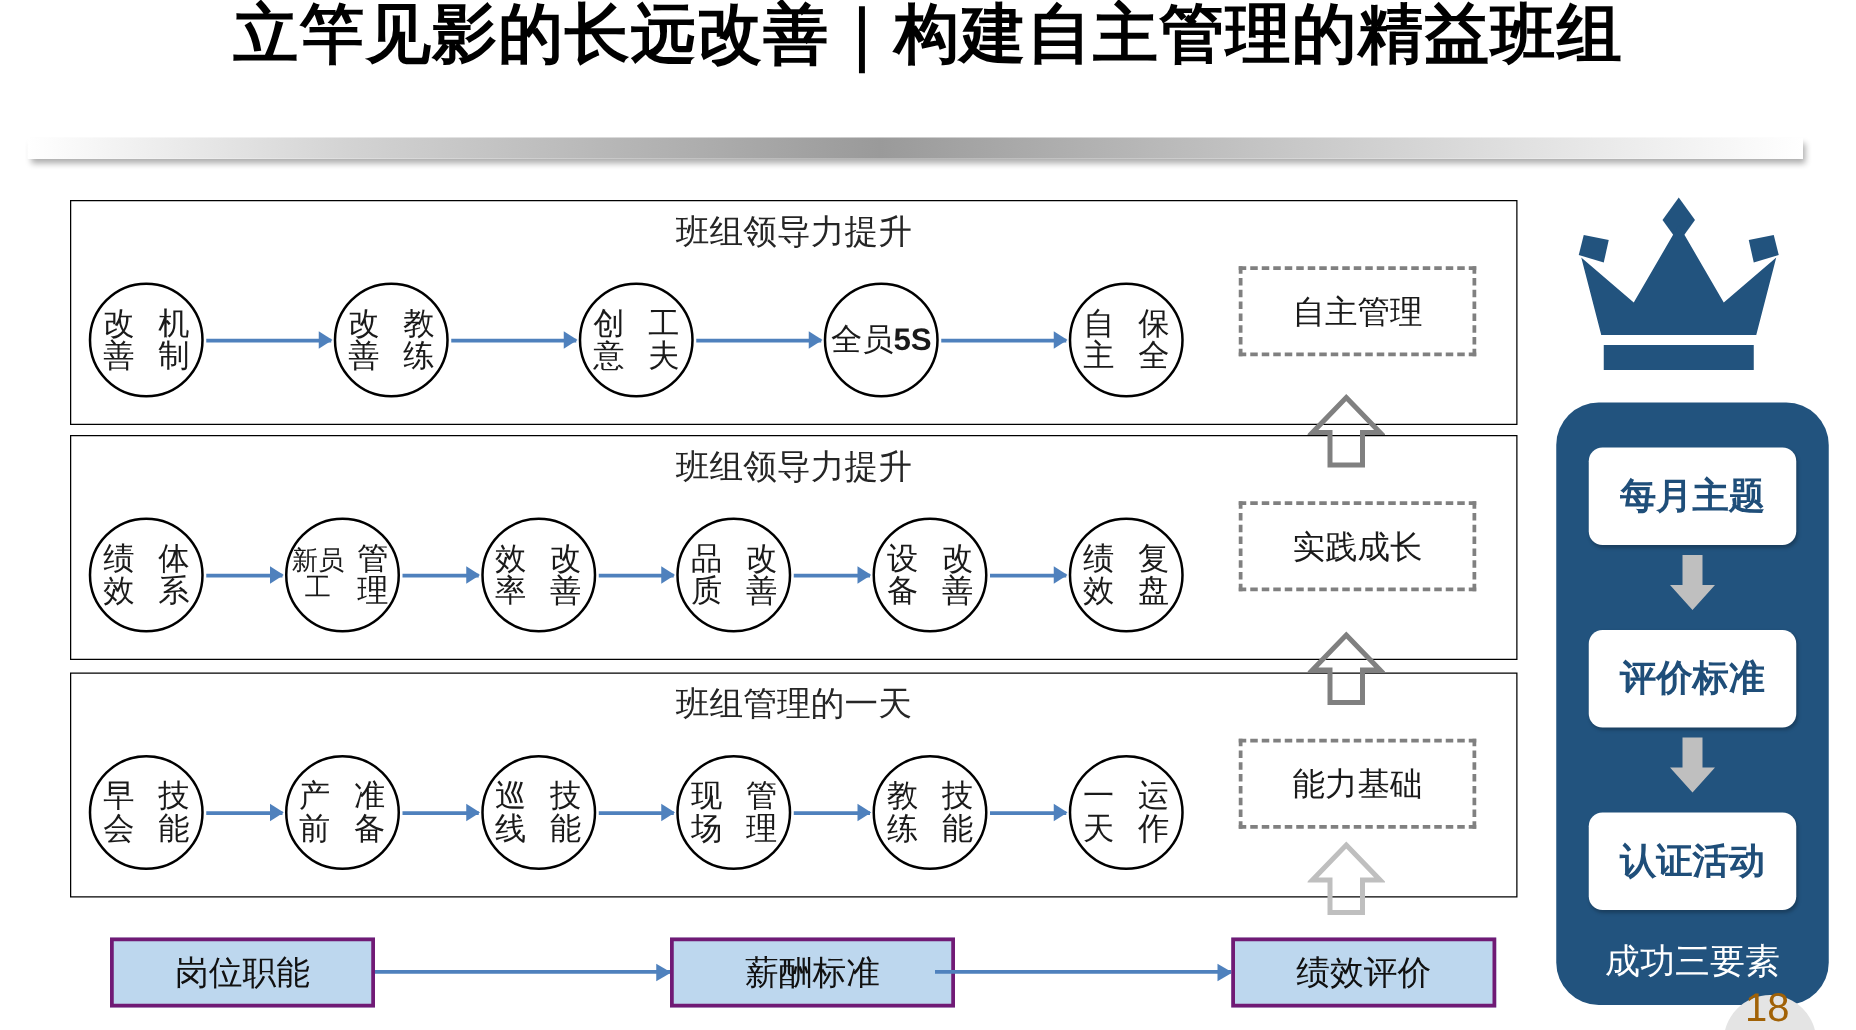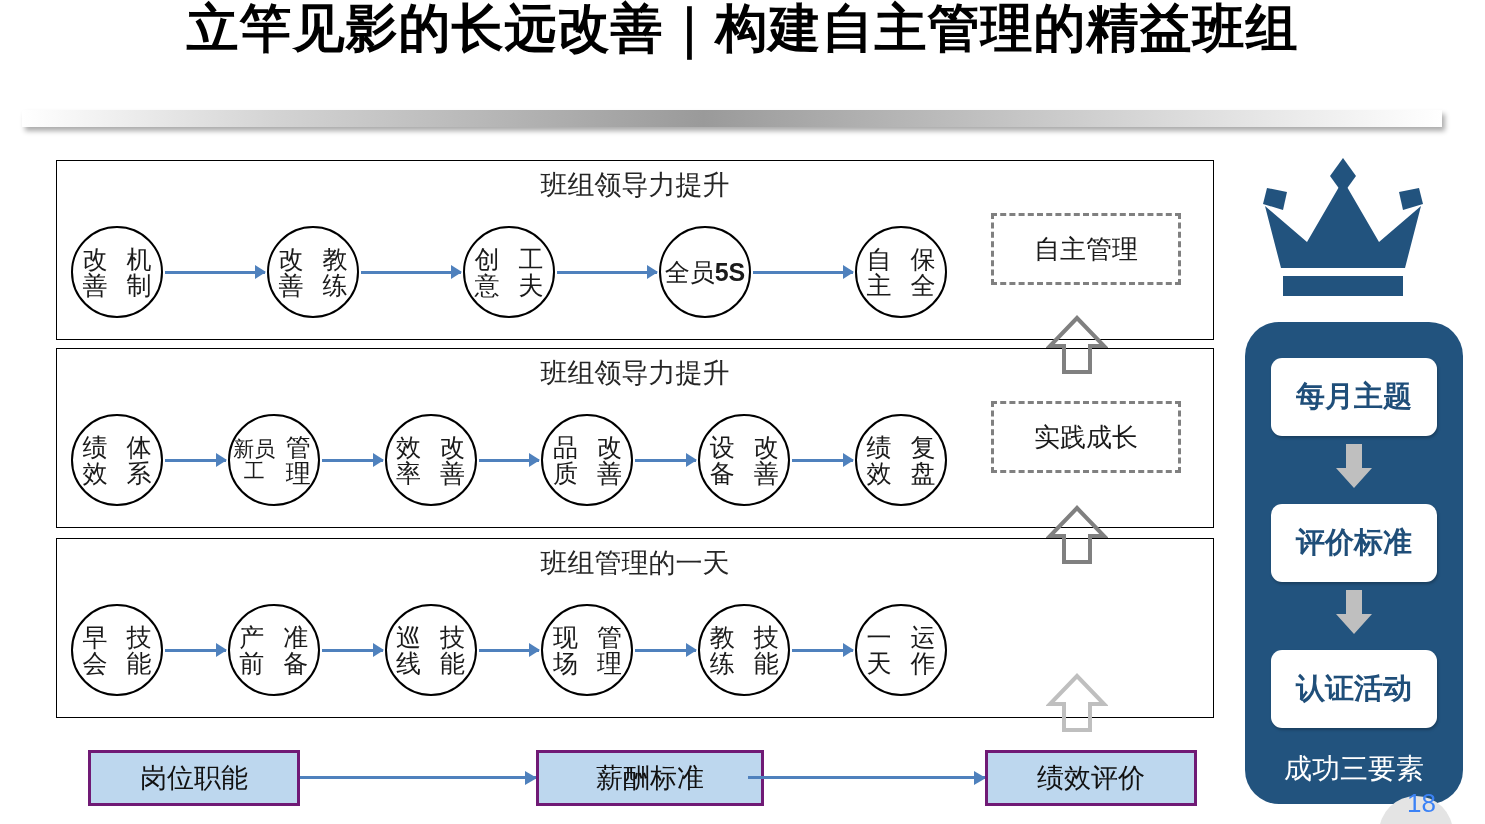--- a/index.html
+++ b/index.html
@@ -201,23 +201,23 @@
     position: absolute;
     left: 1379px; top: 796px;
     width: 74px; height: 74px;
     border-radius: 50%;
     background: #E4E4E4;
   }
   .page-number {
     position: absolute;
     left: 1396px; top: 788px;
     width: 40px;
-    text-align: right;
-    font-size: 26px;
-    color: #3b82f6;
+    text-align: left;
+    font-size: 32px;
+    color: #a16207;
   }
 </style>
 </head>
 <body>
 
 <div id="slide">
 
   <div class="slide-title">立竿见影的长远改善｜构建自主管理的精益班组</div>
   <div class="title-divider"></div>
 
@@ -314,20 +314,21 @@
       <div class="node">
         <span class="l1">教练</span>
         <span class="l2">技能</span>
       </div>
       <div class="conn"></div>
       <div class="node">
         <span class="l1">一天</span>
         <span class="l2">运作</span>
       </div>
     </div>
+    <div class="dashed-box">能力基础</div>
   </div>
 
   <div class="up-arrow" id="up-arrow-1">
     <svg viewBox="0 0 62 62" width="62" height="62">
       <polygon points="31,4 58,32 44,32 44,58 18,58 18,32 4,32" fill="none" stroke="#808080" stroke-width="4"></polygon>
     </svg>
   </div>
   <div class="up-arrow" id="up-arrow-2">
     <svg viewBox="0 0 62 62" width="62" height="62">
       <polygon points="31,4 58,32 44,32 44,58 18,58 18,32 4,32" fill="none" stroke="#808080" stroke-width="4"></polygon>

